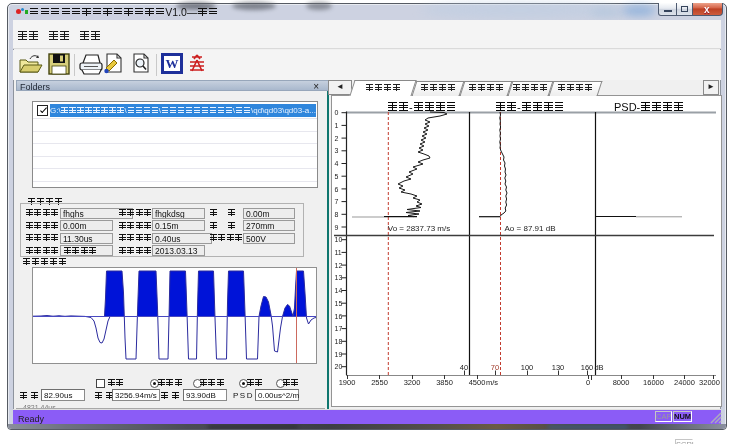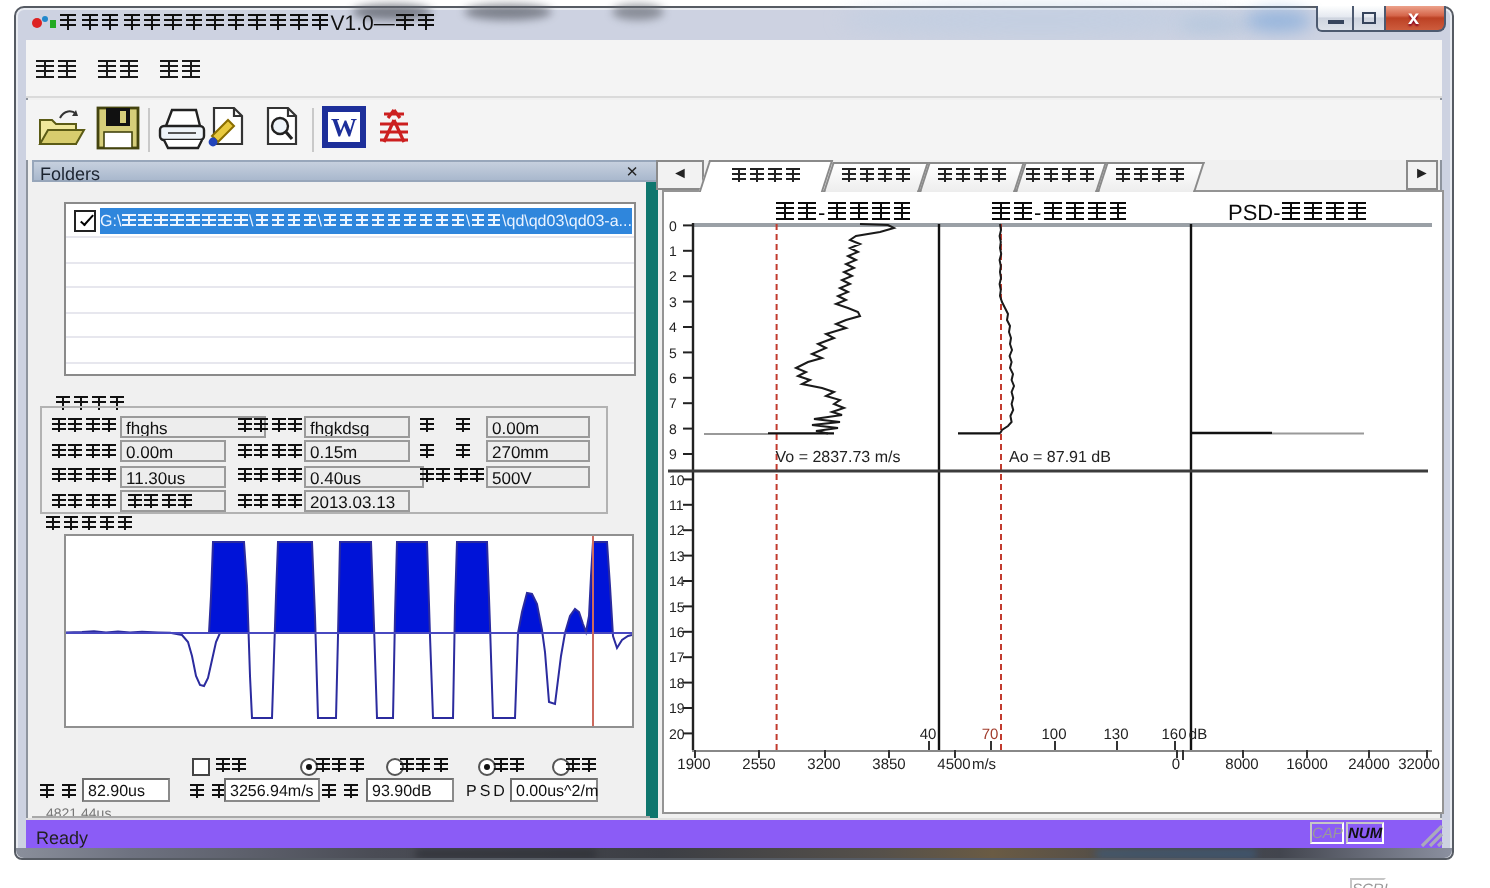--- a/index.html
+++ b/index.html
@@ -23,21 +23,21 @@
 #btnmax{left:677px;width:16px;border-left:none;}
 #btnclose{left:693px;width:30px;border-left:none;border-radius:0 0 4px 0;
 background:linear-gradient(#eda28b 0%,#d5654a 40%,#bc4124 50%,#cd5c3d 100%);}
 
 #menubar{left:13px;top:20px;width:708px;height:29px;background:#f4f4f4;border-bottom:1px solid #dadada;}
 .mitem{top:30px;font-size:11px;color:#1a1a1a;}
 #toolbar{left:13px;top:50px;width:708px;height:30px;background:#f4f4f4;}
 .tsep{top:54px;width:1px;height:22px;background:#c9c9c9;}
 
 #fcap{left:16px;top:80px;width:313px;height:11px;background:linear-gradient(#c6d0de,#a9b8cd);border:1px solid #97a6ba;font-size:9px;color:#1c2430;}
-#lpanel{left:16px;top:91px;width:313px;height:318px;background:#f0f0f0;border-right:6px solid #0f766e;}
+#lpanel{left:16px;top:91px;width:313px;height:318px;background:#f0f0f0;border-right:2px solid #0f766e;}
 #listbox{left:16px;top:10px;width:286px;height:87px;background:#fff;border:1px solid #8a8a8a;overflow:hidden;}
 .lrow{left:0;width:100%;height:1px;background:#e7e7ee;}
 #selrow{left:17px;top:2px;width:266px;height:13px;background:#2f86dc;color:#eaf3ff;font-size:8px;line-height:13px;white-space:nowrap;overflow:hidden;}
 #chk{left:4px;top:3px;width:11px;height:11px;background:#fff;border:1px solid #222;}
 
 #gbox{left:4px;top:112px;width:284px;height:54px;border:1px solid #b2b2b2;}
 #gboxlbl{left:8px;top:106px;background:#f0f0f0;padding:0 3px;font-size:9px;color:#111;}
 .plbl{font-size:8.5px;color:#111;white-space:nowrap;}
 .pfld{background:#ededed;border:1px solid #9a9a9a;font-size:8.5px;color:#111;line-height:10px;padding-left:2px;white-space:nowrap;overflow:hidden;height:11px;}
 #wavelbl{left:6px;top:166px;font-size:9px;color:#111;}
@@ -46,21 +46,21 @@
 .ctl{font-size:8.5px;color:#111;white-space:nowrap;}
 .fldw{background:#fff;border:1px solid #8a8a8a;border-top-color:#6f6f6f;border-left-color:#6f6f6f;font-size:8px;color:#111;line-height:11px;padding-left:2px;height:12px;}
 
 #rpage{left:331px;top:95px;width:391px;height:312px;background:#fff;border:1px solid #949494;}
 .tab{top:81px;height:15px;background:linear-gradient(#ffffff,#ededed);border:1px solid #8a8a8a;border-bottom:none;transform:skewX(-18deg);}
 .tabt{top:83px;font-size:9px;color:#222;white-space:nowrap;}
 .arrbtn{top:80px;width:24px;height:15px;line-height:13px;border:1px solid #8a8a8a;background:#f2f2f2;font-size:8px;line-height:12px;text-align:center;color:#222;}
 .hdr{top:101px;font-size:11px;color:#0a0a0a;white-space:nowrap;}
 
 #status{left:13px;top:409px;width:708px;height:15px;background:#8b5cf6;border-top:1px solid #dfdfdf;font-size:9px;color:#222;}
-.scell{top:411px;height:11px;border:1px solid #c6c6c6;border-bottom-color:#fff;border-right-color:#fff;font-size:7.5px;line-height:9px;text-align:left;font-style:italic;}
+.scell{top:411px;height:11px;border:1px solid #c6c6c6;border-bottom-color:#fff;border-right-color:#fff;font-size:7.5px;line-height:9px;text-align:left;}
 #aerobot{left:8px;top:424px;width:718px;height:5px;overflow:hidden;border-radius:0 0 4px 4px;}
 </style></head>
 <body>
 <div class="ab" id="frame"></div>
 <div class="ab" id="client"></div>
 
 <div class="ab smudge" style="left:176px;top:2px;width:40px;height:8px;background:#5d616a;opacity:.75;filter:blur(2px)"></div>
 <div class="ab smudge" style="left:232px;top:2px;width:44px;height:8px;background:#5d616a;opacity:.7;filter:blur(2px)"></div>
 <div class="ab smudge" style="left:306px;top:2px;width:26px;height:8px;background:#666a72;opacity:.65;filter:blur(2px)"></div>
 <div class="ab smudge" style="left:420px;top:2px;width:200px;height:16px;background:#bccde2;opacity:.55;filter:blur(5px)"></div>

